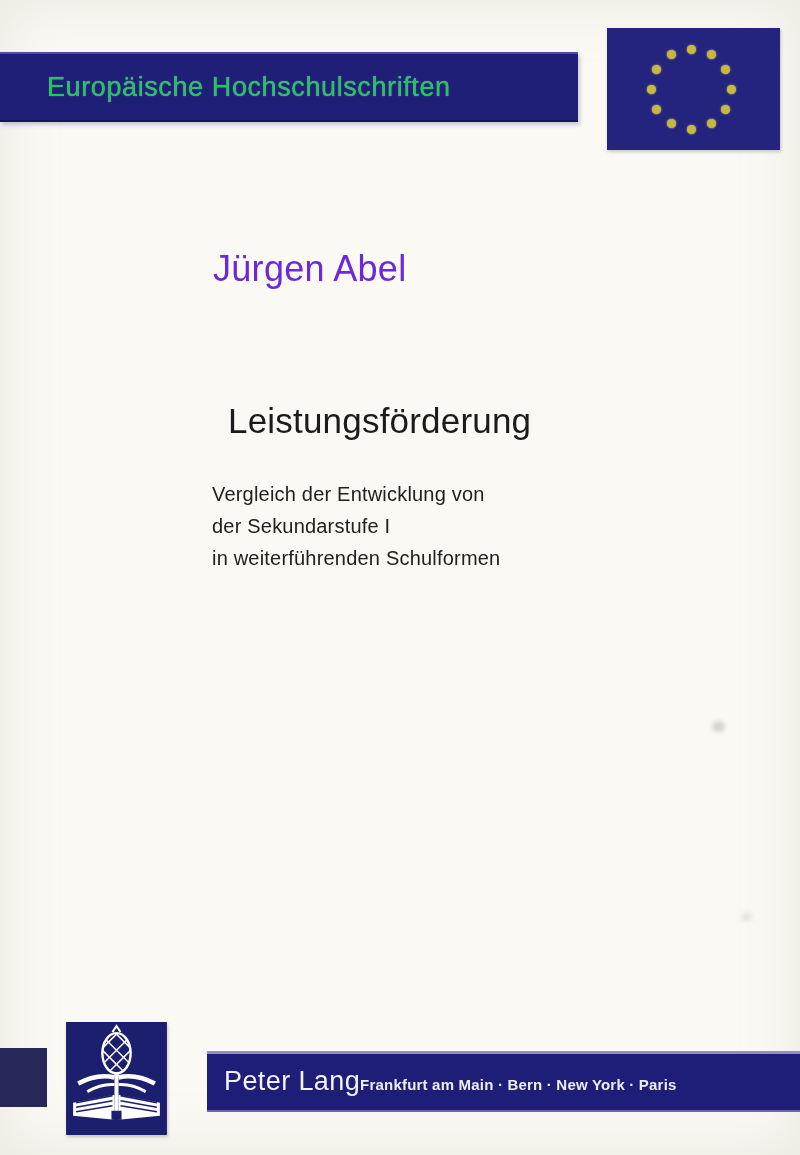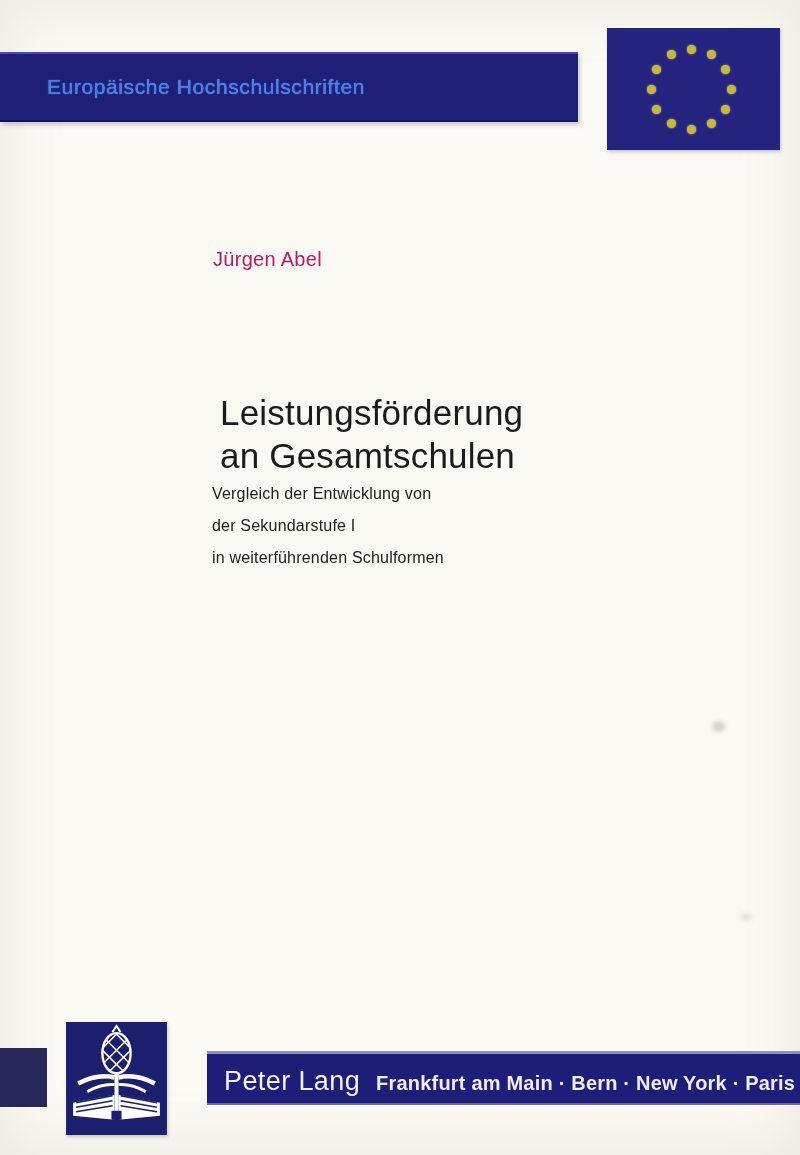--- a/index.html
+++ b/index.html
@@ -12,69 +12,69 @@
 
   
   .series-banner {
     position:absolute; left:0; top:52px; width:578px; height:70px;
     background:#1f1f78; box-sizing:border-box;
     border-top:2px solid #4d4da6; border-bottom:2px solid #14145a;
     display:flex; align-items:center; padding-left:47px;
     box-shadow: 2px 3px 4px rgba(60,60,90,0.25);
   }
   .series-banner .label {
-    color:#3b82f6; font-size:21px; letter-spacing:0.6px;
+    color:#22c55e; font-size:27px; letter-spacing:0.6px;
     text-shadow:0 0 1px rgba(255,255,255,0.6);
   }
 
   
   .eu-flag {
     position:absolute; left:607px; top:28px; width:173px; height:122px;
     background:#24247f; box-shadow: 1px 2px 3px rgba(60,60,90,0.25);
   }
   .eu-flag .star {
     position:absolute; width:9px; height:9px; border-radius:50%;
     box-shadow:0 0 2px rgba(255,240,150,0.8);
   }
 
   
   .author {
     position:absolute; left:213px; top:248px;
-    font-size:20px; color:#be185d; letter-spacing:0.3px;
+    font-size:36px; color:#6d28d9; letter-spacing:0.3px;
   }
   .title {
-    position:absolute; left:212px; top:383px; margin:8px;
+    position:absolute; left:212px; top:383px; margin:16px;
     font-size:35px; line-height:43px; font-weight:400;
     color:#1b1b1b; letter-spacing:0.2px;
   }
   .title .line { display:block; }
   .subtitle {
     position:absolute; left:212px; top:478px;
-    font-size:16px; line-height:32px; color:#212121; letter-spacing:0.2px;
+    font-size:20px; line-height:32px; color:#212121; letter-spacing:0.2px;
   }
   .subtitle .line { display:block; }
 
   
   .spine-fragment {
     position:absolute; left:0; top:1048px; width:47px; height:59px;
     background:#27275a;
   }
   .publisher-logo {
     position:absolute; left:66px; top:1022px; width:101px; height:113px;
     box-shadow: 1px 2px 3px rgba(60,60,90,0.25);
   }
   .publisher-bar {
-    position:absolute; left:207px; top:1051px; width:593px; height:54px;
+    position:absolute; left:207px; top:1051px; width:593px; height:61px;
     background:#1e1e78; box-sizing:border-box;
     border-top:3px solid #9090bc; border-bottom:2px solid #6a6aa8;
-    display:flex; align-items:baseline; gap:16px;
+    display:flex; align-items:baseline; 
     padding-left:17px; padding-top:12px;
   }
   .publisher-name { font-size:27px; color:#f2f2f8; letter-spacing:0.4px; }
-  .publisher-cities { font-size:20px; font-weight:700; color:#ededf5; letter-spacing:0.2px; }
+  .publisher-cities { font-size:15px; font-weight:700; color:#ededf5; letter-spacing:0.2px; }
 
   
   .speck { position:absolute; border-radius:50%; filter:blur(2px); }
   .speck-1 { left:712px; top:721px; width:13px; height:11px; background:#d4d4ce; }
   .speck-2 { left:741px; top:913px; width:11px; height:8px; background:#e3e3dd; }
 </style>
 </head>
 <body>
 
 <div class="page">
@@ -97,21 +97,20 @@
         <span class="star" style="left: 39.5px; top: 56.5px; background: rgb(198, 184, 60);"></span>
         <span class="star" style="left: 44.859px; top: 36.5px; background: rgb(198, 184, 60);"></span>
         <span class="star" style="left: 59.5px; top: 21.859px; background: rgb(198, 184, 60);"></span>
       </div>
   </div>
 
   <div class="author">Jürgen Abel</div>
 
   <h1 class="title">
     <span class="line">Leistungsförderung</span>
-    <span class="line">an Gesamtschulen</span>
   </h1>
 
   <div class="subtitle">
     <span class="line">Vergleich der Entwicklung von</span>
     <span class="line">der Sekundarstufe I</span>
     <span class="line">in weiterführenden Schulformen</span>
   </div>
 
   <div class="spine-fragment"></div>
 

